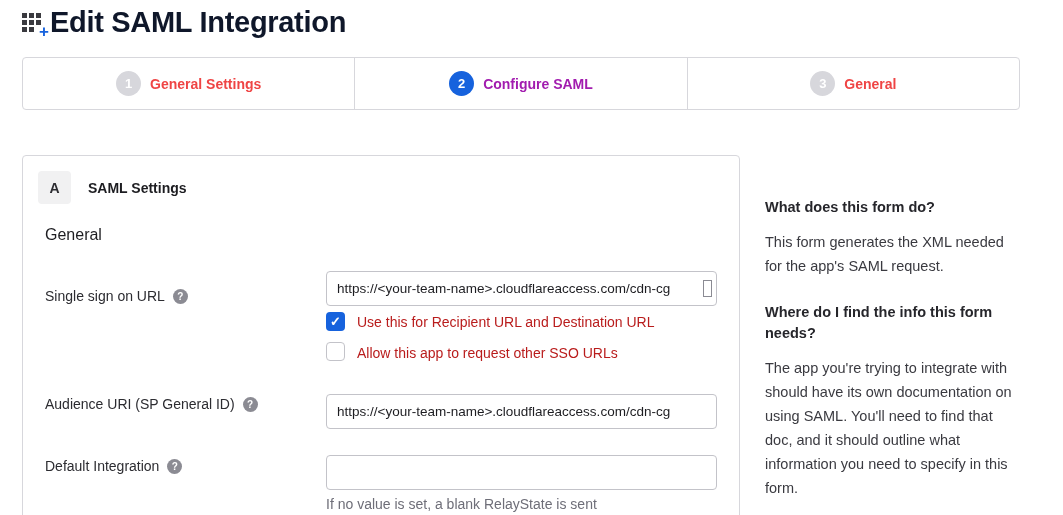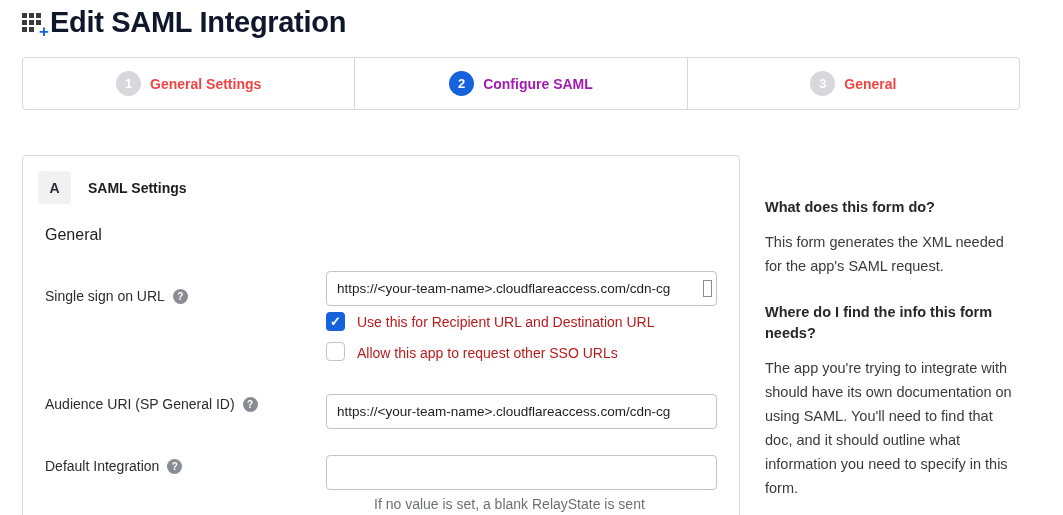--- a/index.html
+++ b/index.html
@@ -52,21 +52,21 @@
   .text-cursor { position:absolute; right:5px; top:9px; width:9px; height:17px;
     border:1px solid #8b8b93; background:rgba(255,255,255,0.15); pointer-events:none; }
 
   .checkbox-row { position:absolute; left:303px; display:flex; align-items:center; gap:12px; cursor:pointer; }
   .checkbox { width:19px; height:19px; border-radius:4px; display:flex; align-items:center;
     justify-content:center; font-size:13px; font-weight:700; }
   .checkbox.checked { background:#1662dd; color:#fff; }
   .checkbox.unchecked { background:#fff; border:1.5px solid #c3c3c9; color:transparent; }
   .checkbox-label { font-size:14px; color:#b91c1c; }
 
-  .field-hint { position:absolute; left:303px; font-size:14px; color:#6e6e78;margin-left:48px; }
+  .field-hint { position:absolute; left:303px; font-size:14px; color:#6e6e78; }
 
   
   .sidebar { position:absolute; left:765px; top:197px; width:248px; }
   .sb-heading { font-size:14.5px; font-weight:700; color:#26262b; line-height:21px; }
   .sb-body { font-size:14.5px; color:#3a3a40; line-height:24px; margin-top:12px; }
   .sb-section + .sb-section { margin-top:24px; }
 </style>
 </head>
 <body>
 

